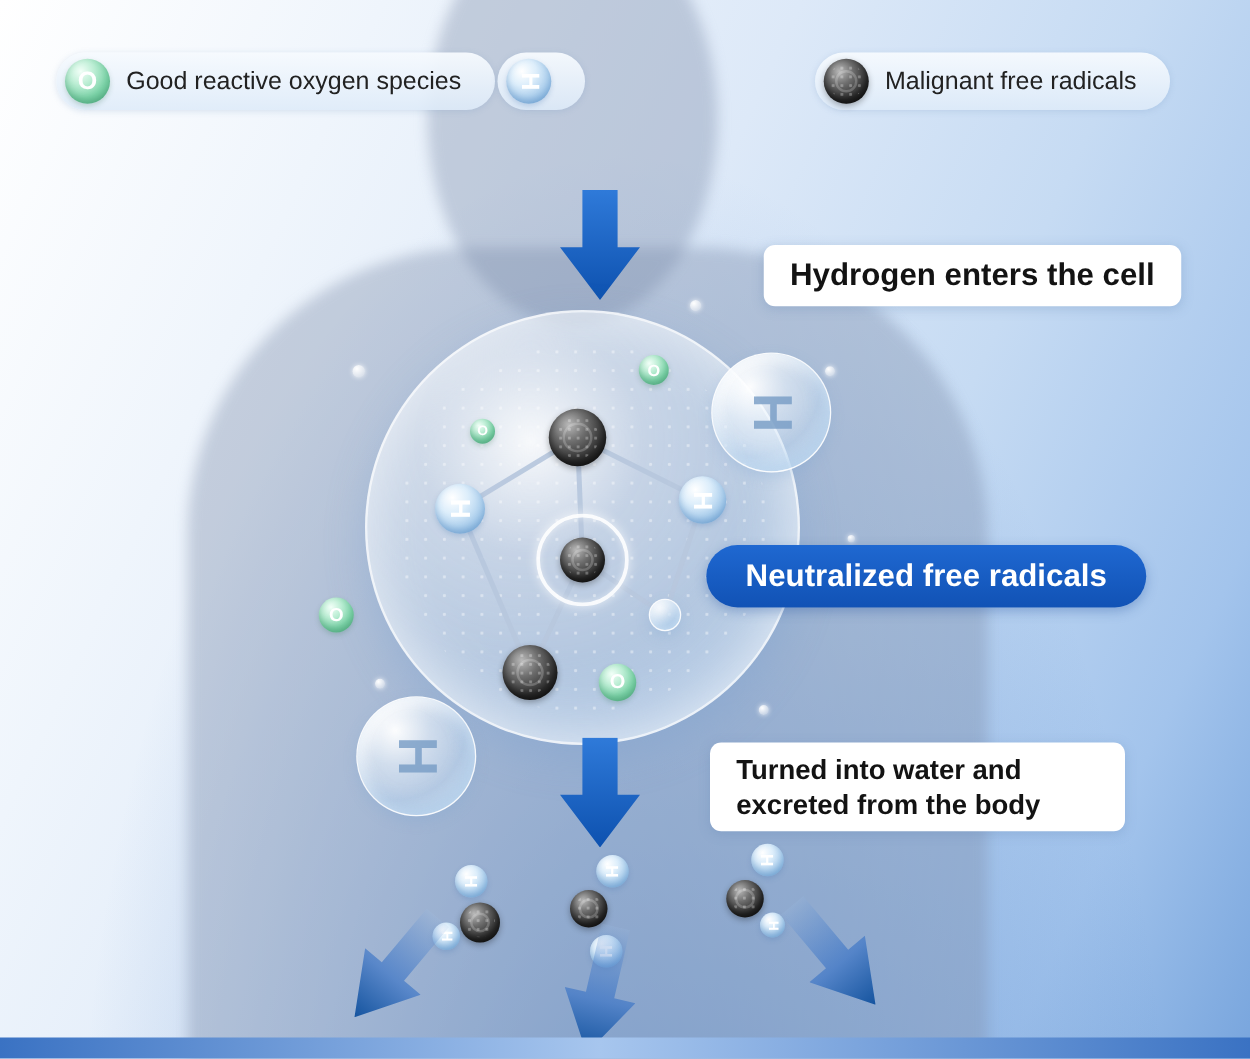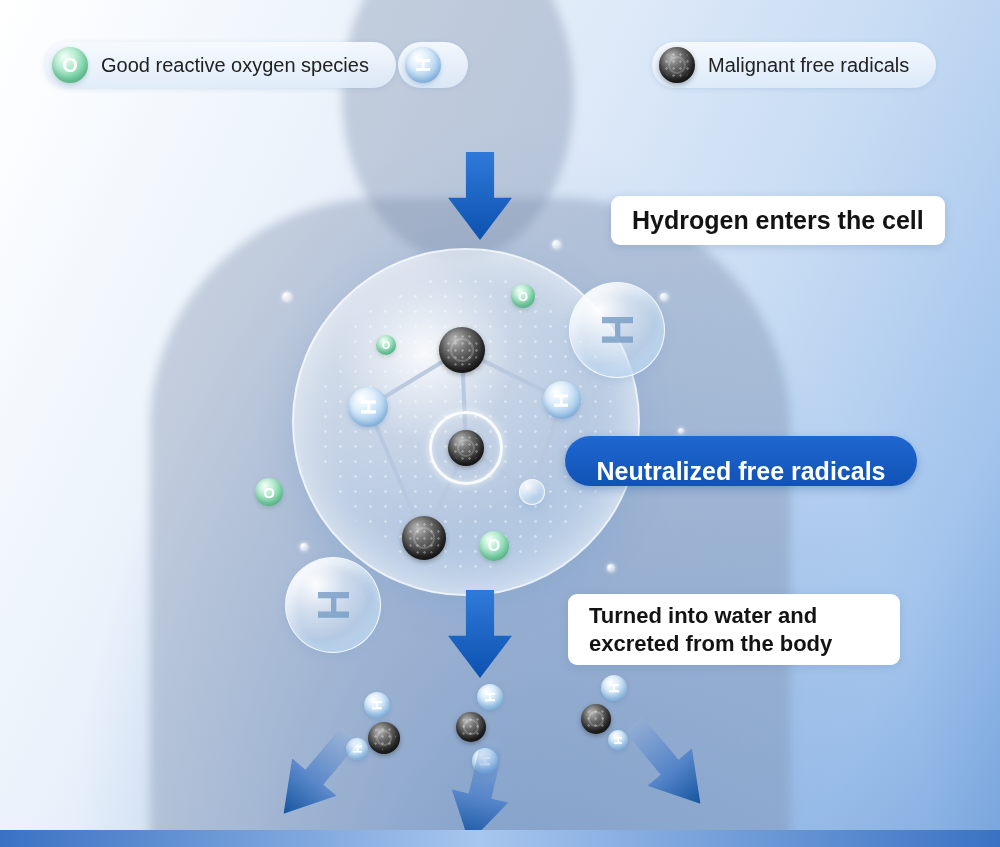--- a/index.html
+++ b/index.html
@@ -100,21 +100,21 @@
   .callout-white {
     position:absolute; background:#ffffff; border-radius:9px;
     box-shadow:0 2px 9px rgba(95,130,175,0.28);
     font-weight:bold; color:#131313;
     display:flex; align-items:center; padding:8px 21px; line-height:1.25;
   }
   .callout-blue {
     position:absolute; left:565px; top:436px; width:352px; height:50px;
     background:linear-gradient(180deg,#1f68d1,#1152b5);
     border-radius:25px; color:#ffffff; font-weight:bold; font-size:25px;
-    display:flex; align-items:flex-end; justify-content:center;
+    display:flex; align-items:center; justify-content:center;
     box-shadow:0 3px 9px rgba(40,85,160,0.35);
   }
 
   
   .big-arrow {
     position:absolute; width:64px; height:88px;
     background:linear-gradient(180deg,#2f7ad9,#0d51af);
     clip-path:polygon(28% 0, 72% 0, 72% 52%, 100% 52%, 50% 100%, 0 52%, 28% 52%);
   }
   .small-arrow {

